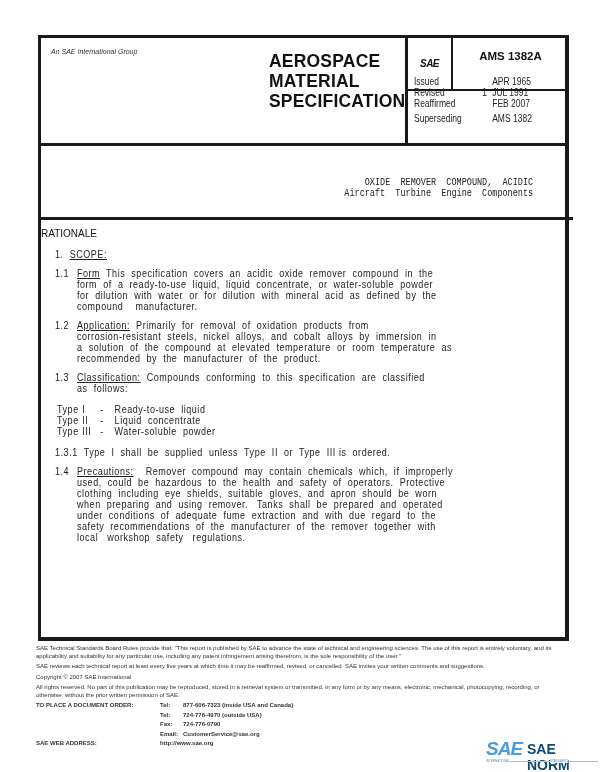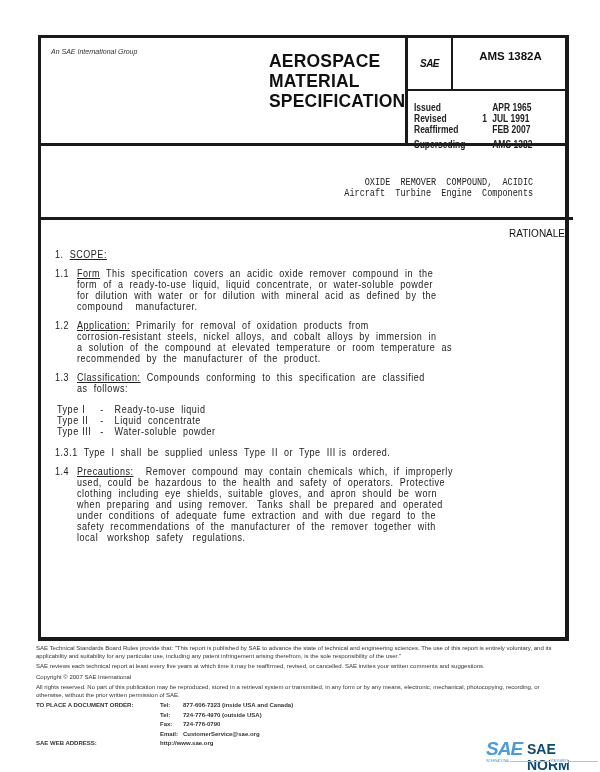--- a/index.html
+++ b/index.html
@@ -9,30 +9,30 @@
   .logo { position:absolute; left:10px; top:10px; }
   .logo-main { font-size:23px; line-height:24px; white-space:nowrap; }
   .logo-sae { font-weight:bold; font-style:italic; letter-spacing:-1px; font-size:23px; }
   .logo-aero { font-weight:normal; font-style:normal; font-size:23px; }
   .logo-sub { font-size:7px; font-style:italic; color:#333; margin-top:0px; }
   .amstitle { position:absolute; left:228px; top:13px; font-weight:bold; font-size:17.5px; line-height:20px; letter-spacing:0.2px; }
   .rightbox { position:absolute; left:364px; top:0; width:160px; height:105px; border-left:3px solid #1a1a1a; }
   .rb-top { position:absolute; left:0; top:0; width:160px; height:51px; border-bottom:2px solid #1a1a1a; }
   .rb-sae { position:absolute; left:0; top:0; width:43px; height:51px; border-right:2px solid #1a1a1a; display:flex; align-items:center; justify-content:center; font-weight:bold; font-style:italic; font-size:10px; letter-spacing:-0.5px; }
   .rb-ams { position:absolute; left:45px; top:0; width:115px; height:35px; display:flex; align-items:center; justify-content:center; font-weight:bold; font-size:11.5px; }
-  .rb-dates { position:absolute; left:6px; top:64px; font-family:"Liberation Sans Narrow","Liberation Sans", sans-serif; font-size:10px; line-height:11px; color:#222;font-weight:bold; }
+  .rb-dates { position:absolute; left:6px; top:38px; font-family:"Liberation Sans Narrow","Liberation Sans", sans-serif; font-size:10px; line-height:11px; color:#222; }
   .rb-dates .row { display:flex; white-space:nowrap; transform:scaleX(0.85); transform-origin:left; }
   .rb-dates .lbl { width:72px; }
   .rb-dates .num { width:14px; text-align:right; margin-right:6px; }
   .rb-dates .sup { margin-top:4px; }
   .titlebox { position:absolute; left:0; top:108px; width:532px; height:71px; border-bottom:3px solid #1a1a1a; text-align:right;font-family:Liberation Mono, monospace; }
   .titlebox .t1, .titlebox .t2 { font-size:10px; line-height:11px; color:#222; transform:scaleX(0.85); }
   .titlebox .t1 { margin-top:31px; }
   .body { position:absolute; left:0; top:182px; width:524px; }
-  .rationale { text-align:right; font-size:10px; margin-top:8px; }
+  .rationale { text-align:left; font-size:10px; margin-top:8px; }
   .reaff { font-size:10px; margin-left:14px; margin-top:8px; }
   .sec { font-family:"Liberation Sans", sans-serif; font-size:10px; line-height:11px; color:#222; }
   .mono { transform:scaleX(0.9); transform-origin:left; white-space:pre; letter-spacing:0.6px; }
   .scope { margin-left:14px; margin-top:10px; }
   .para { position:relative; margin-left:14px; margin-top:8px; }
   .para .num { position:absolute; left:0; top:0; }
   .para .txt { margin-left:22px; }
   .u { text-decoration:underline; }
   .types { margin-left:16px; margin-top:10px; }
   .types .row { display:flex; }

